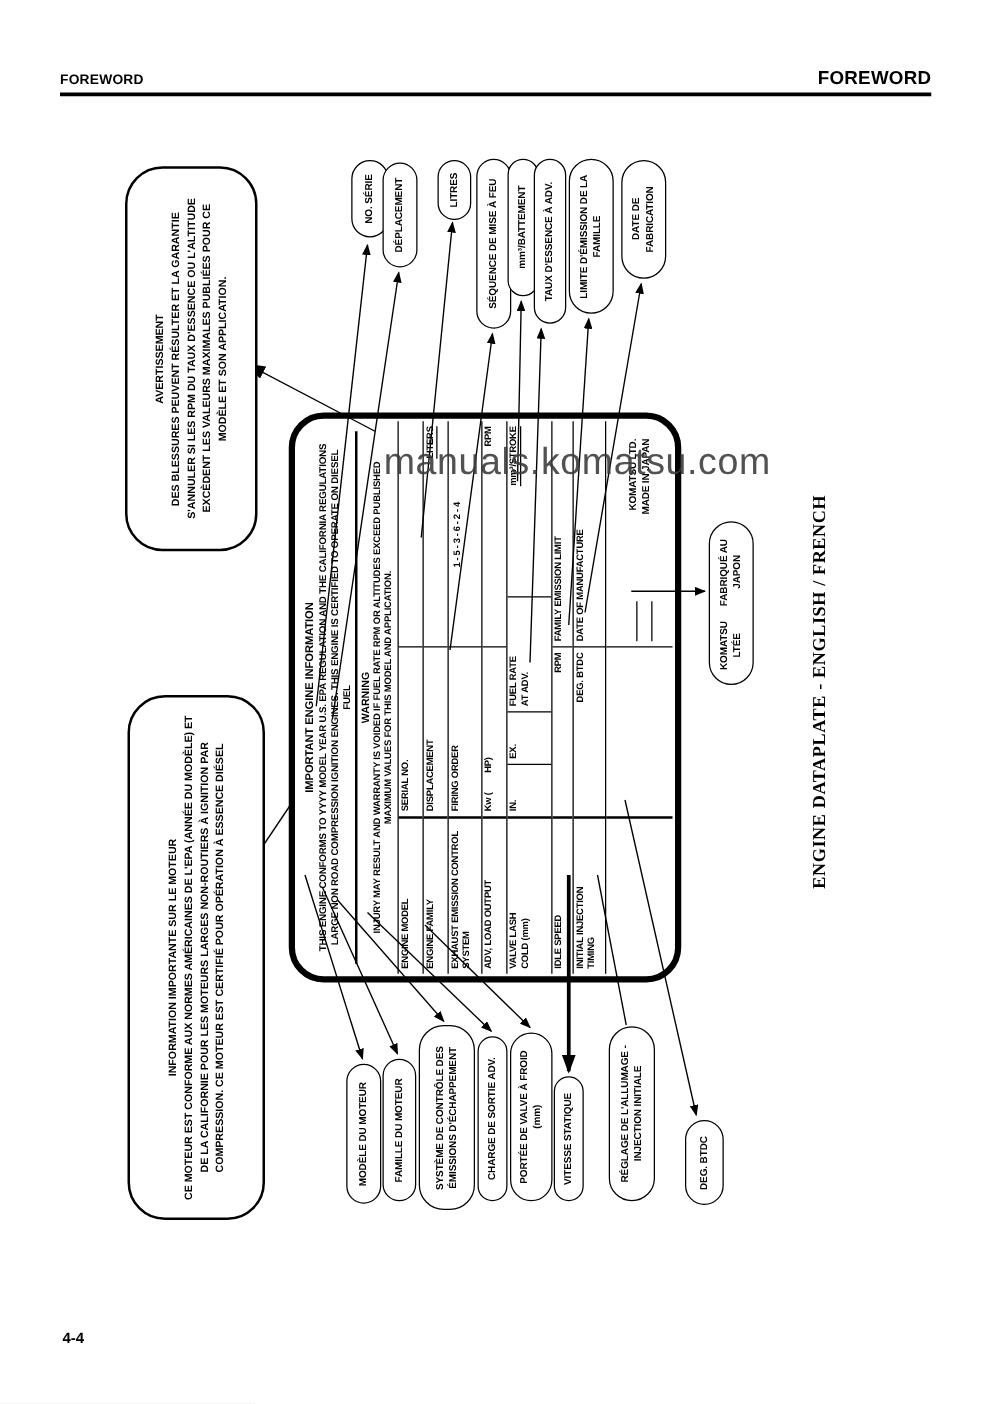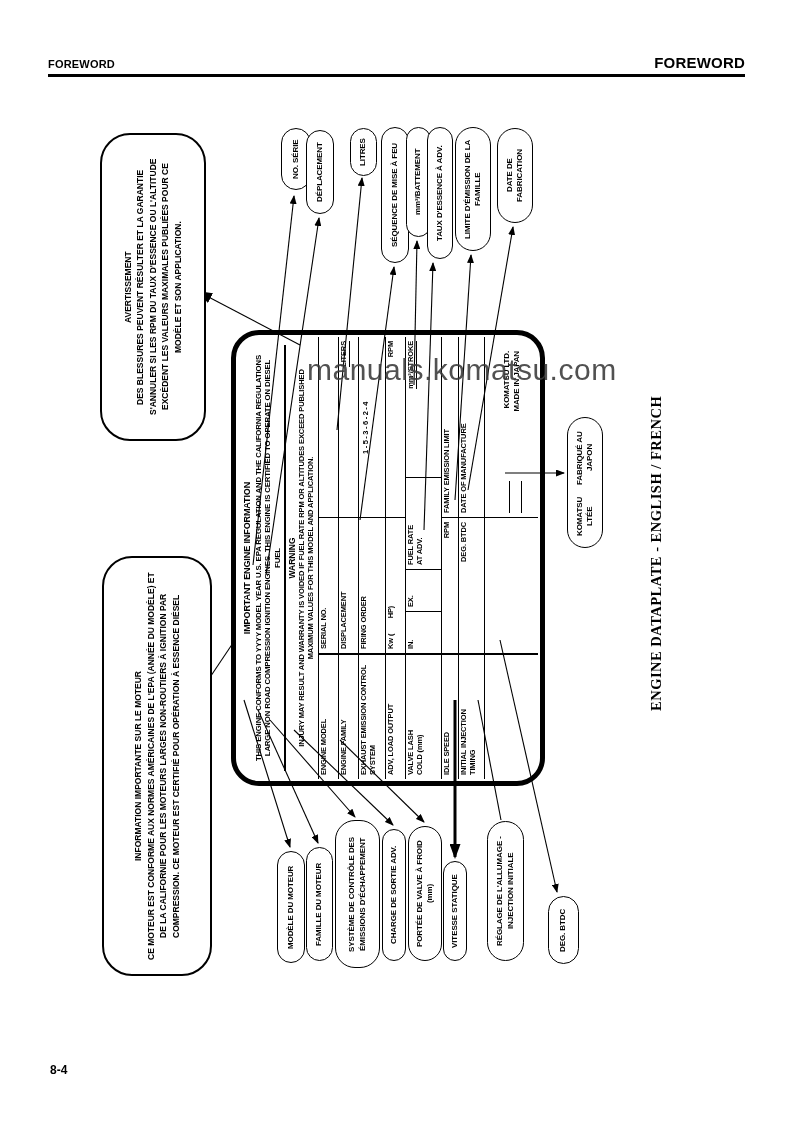--- a/index.html
+++ b/index.html
@@ -215,15 +215,15 @@
   <div class="pill" style="left:487px;top:821px;width:37px;height:140px">RÉGLAGE DE L'ALLUMAGE - INJECTION INITIALE</div>
   <div class="pill" style="left:548px;top:896px;width:31px;height:68px;white-space:nowrap">DEG. BTDC</div>
 
   <div class="pill" style="left:567px;top:417px;width:36px;height:131px">
     <span class="ln">KOMATSU LTÉE</span>
     <span class="ln">FABRIQUÉ AU JAPON</span>
   </div>
 
   <div class="caption">ENGINE DATAPLATE - ENGLISH / FRENCH</div>
 
-  <div class="pagenum">8-4</div>
+  <div class="pagenum">4-4</div>
 
 </div>
 
 </body></html>

